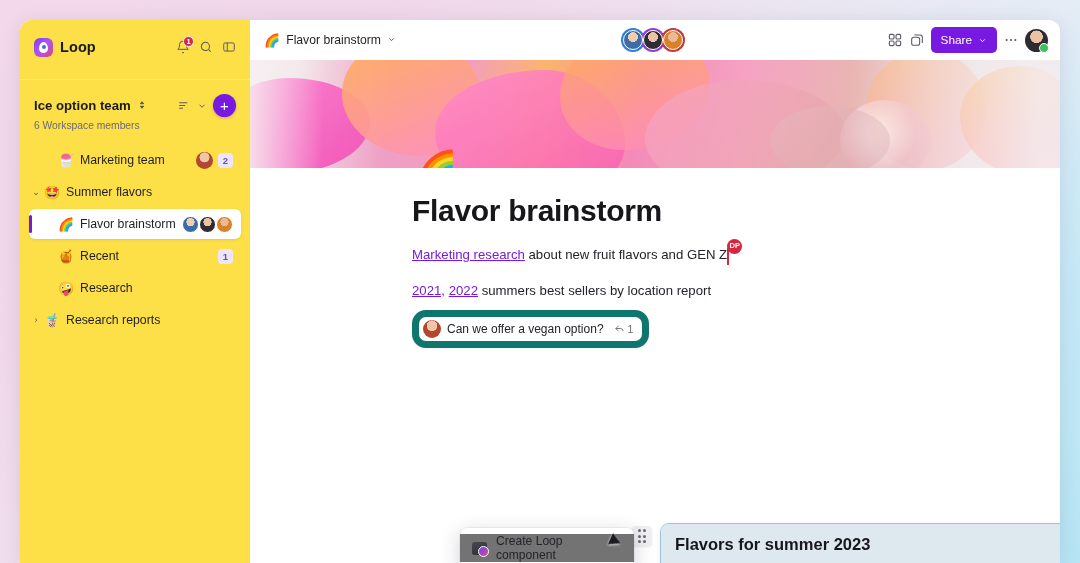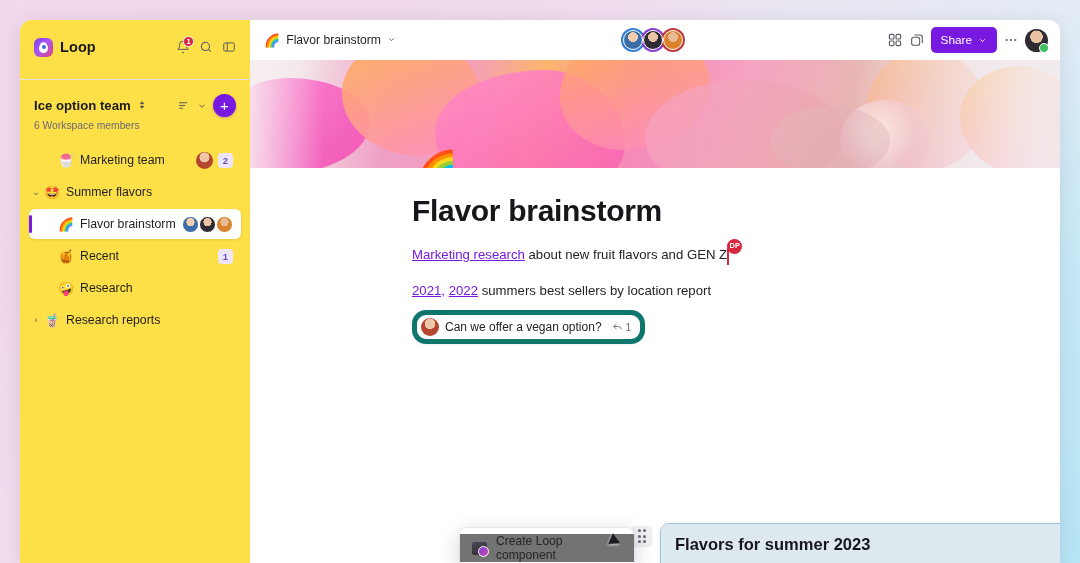--- a/index.html
+++ b/index.html
@@ -179,21 +179,21 @@
     position: absolute; left: 0; top: -11px; width: 1.7px; height: 17px; background: #d6273e;
   }
   .cursor-tag {
     position: absolute; left: 0px; top: -20px;
     background: #d6273e; color: #fff; font-size: 7.5px; font-weight: bold;
     width: 15px; height: 15px; border-radius: 50%;
     display: flex; align-items: center; justify-content: center;
   }
   .comment-pill {
     display: inline-flex; align-items: center; gap: 6px; margin-top: 10px;
-    border: 5px solid #0f766e; border-radius: 14px; background: #fff;
+    border: 7px solid #0f766e; border-radius: 14px; background: #fff;
     padding: 3px 9px 3px 4px; font-size: 12px; color: #24232a;
     box-shadow: 0 1px 3px rgba(60,50,90,.07); cursor: pointer;
   }
   .comment-pill .av { width: 18px; height: 18px; }
   .reply-n { color: #6c6976; font-size: 10.5px; display: flex; align-items: center; gap: 3px; margin-left: 4px; }
 
   
   .tbl-wrap { position: absolute; left: 410px; top: 355px; width: 494px; }
   .drag-handle {
     position: absolute; left: -28px; top: 3px; width: 20px; height: 20px;

